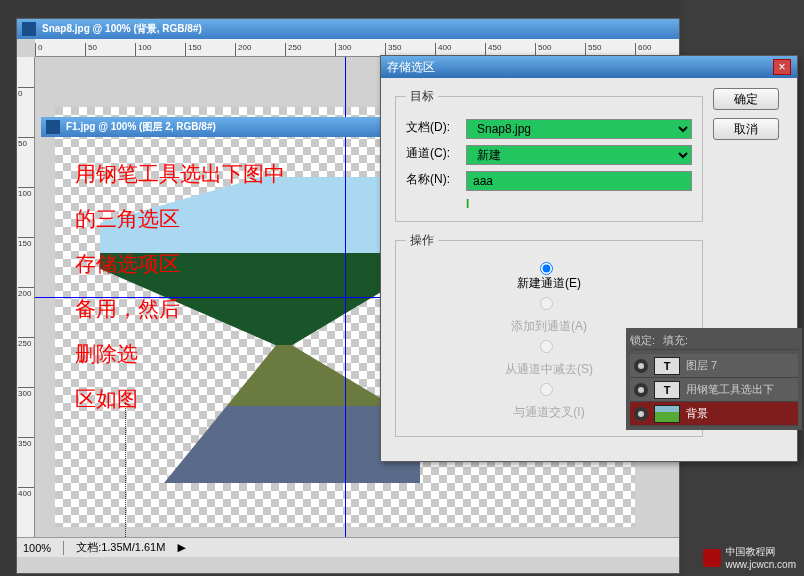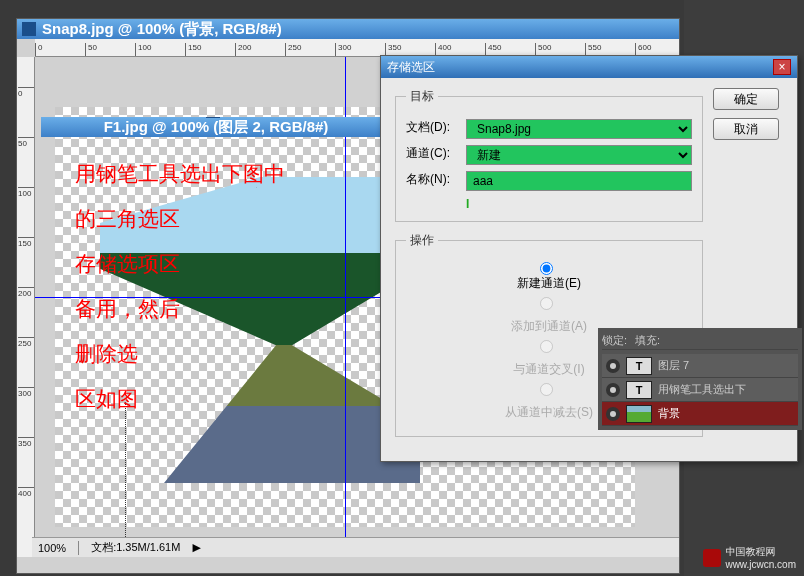--- a/index.html
+++ b/index.html
@@ -1,61 +1,61 @@
 <!DOCTYPE html>
 <html><head>
 <meta charset="utf-8">
 <style>
   *{box-sizing:border-box;margin:0;padding:0;}
   body{width:804px;height:576px;background:#393939;font-family:"Microsoft YaHei",Tahoma,sans-serif;font-size:12px;color:#000;position:relative;overflow:hidden;}
   .doc-window{position:absolute;left:16px;top:18px;width:664px;height:556px;background:#d1d1d1;border:1px solid #5a5a5a;}
-  .titlebar{height:20px;background:linear-gradient(#6aaee8,#3d80c8);display:flex;align-items:center;color:#fff;font-weight:bold;padding:0 5px;font-size:15px;}
+  .titlebar{height:20px;background:linear-gradient(#6aaee8,#3d80c8);display:flex;align-items:center;color:#fff;font-weight:bold;padding:0 5px;font-size:10px;}
   .titlebar .logo{width:14px;height:14px;background:#1a4e8a;margin-right:6px;display:inline-block;}
   .hruler{height:18px;background:#f0f0f0;border-bottom:1px solid #888;margin-left:18px;position:relative;overflow:hidden;font-size:8px;color:#333;}
   .hruler span{position:absolute;top:4px;border-left:1px solid #666;padding-left:2px;height:14px;}
   .inner{position:relative;height:500px;}
   .vruler{width:18px;height:100%;background:#f0f0f0;border-right:1px solid #888;position:absolute;left:0;top:0;font-size:8px;color:#333;}
   .vruler span{position:absolute;left:1px;border-top:1px solid #666;padding-top:1px;width:16px;}
   .canvas{position:absolute;left:18px;top:0;right:0;bottom:20px;overflow:hidden;}
   .checker{position:absolute;left:20px;top:50px;width:580px;height:420px;
     background-image:repeating-conic-gradient(#fff 0 25%,#c9c9c9 0 50%);
     background-size:16px 16px;}
   
   .subdoc{position:absolute;left:6px;top:60px;width:350px;}
-  .subdoc .titlebar{background:linear-gradient(#6aaee8,#3d80c8);flex-direction:column;}
+  .subdoc .titlebar{background:linear-gradient(#6aaee8,#3d80c8);}
   .photo{position:absolute;left:65px;top:120px;width:320px;height:340px;}
   .photo::before{content:"";position:absolute;left:0;top:0;width:100%;height:90%;
     background:linear-gradient(#a9d8f0 0 25%,#1a552a 25% 55%,#6b7a3f 55% 75%,#5a6b8a 75% 100%);
     clip-path:polygon(50% 0,100% 0,100% 30%,60% 55%,100% 80%,100% 100%,20% 100%,55% 55%,0 30%,0 15%);}
   .guides-h{position:absolute;left:0;width:100%;border-top:1px solid #00f;}
   .guides-v{position:absolute;top:0;height:100%;border-left:1px solid #00f;}
   .dashbox{position:absolute;border:1px dashed #333;}
   .overlay{position:absolute;left:40px;top:95px;color:#f00;font-size:21px;font-family:"SimSun";line-height:45px;}
-  .statusbar{height:20px;background:#e4e4e4;border-top:1px solid #999;display:flex;align-items:center;font-size:11px;padding:0 6px;gap:12px;position:absolute;bottom:0;left:15px;right:0;}
+  .statusbar{height:20px;background:#e4e4e4;border-top:1px solid #999;display:flex;align-items:center;font-size:11px;padding:0 6px;gap:12px;position:absolute;bottom:0;left:0;right:0;}
   .statusbar .sep{border-left:1px solid #888;height:14px;}
   
   .dialog{position:absolute;left:380px;top:55px;width:418px;background:#e9e9e9;border:1px solid #5a5a5a;box-shadow:2px 2px 6px rgba(0,0,0,.4);}
   .dialog .dtitle{height:22px;background:linear-gradient(#6aaee8,#2f6fb6);color:#fff;display:flex;align-items:center;justify-content:space-between;padding:0 6px;font-size:12px;}
   .closebtn{width:18px;height:16px;background:#c44;color:#fff;display:flex;align-items:center;justify-content:center;font-size:12px;border:1px solid #a00;}
   .dbody{padding:10px 14px 14px;display:flex;}
   .dmain{flex:1;}
   fieldset{border:1px solid #bbb;padding:8px 10px 10px;margin-bottom:10px;}
   legend{padding:0 4px;color:#333;}
   .row{display:flex;align-items:flex-start;margin:6px 0;}
   .row label{width:60px;}
   .row select,.row input[type=text]{flex:1;height:20px;border:1px solid #888;background:#22c55e;padding:0 6px;font-size:12px;}
   .cursor-caret{display:inline-block;width:8px;height:14px;color:#2a2;font-weight:bold;margin-left:60px;}
   .radio-row{display:flex;align-items:center;margin:5px 0;flex-direction:column;}
   .radio-row input{margin-right:6px;}
   .disabled{color:#aaa;gap:8px;}
   .btns{width:70px;margin-left:10px;}
   .btns button{width:66px;height:22px;margin-bottom:8px;border:1px solid #777;background:linear-gradient(#fafafa,#ddd);border-radius:3px;font-size:12px;}
   
   .rpanel{position:absolute;right:0;top:0;width:120px;height:576px;background:#3d3d3d;}
-  .palette{position:absolute;right:2px;top:328px;width:204px;background:#535353;color:#ccc;font-size:11px;padding:4px;}
+  .palette{position:absolute;right:2px;top:328px;width:176px;background:#535353;color:#ccc;font-size:11px;padding:4px;}
   .pal-toolbar{display:flex;gap:8px;align-items:center;height:18px;border-bottom:1px solid #444;margin-bottom:4px;}
   .layer{display:flex;align-items:center;height:24px;background:#5d5d5d;border-bottom:1px solid #444;padding:0 4px;gap:6px;}
   .layer.active{background:#7f1d1d;color:#fff;}
   .eye{width:14px;height:14px;background:#333;border-radius:50%;position:relative;}
   .eye::after{content:"";position:absolute;left:4px;top:4px;width:6px;height:6px;background:#ccc;border-radius:50%;}
   .thumb{width:26px;height:18px;background:#ddd;border:1px solid #222;display:flex;align-items:center;justify-content:center;font-weight:bold;color:#000;font-size:11px;}
   .thumb.img{background:linear-gradient(#8bc 0 40%,#5a3 40% 100%);}
   .watermark{position:absolute;right:8px;bottom:6px;color:#fff;font-size:10px;opacity:.85;display:flex;align-items:center;gap:4px;}
   .watermark .wm-logo{width:18px;height:18px;background:#b00;border-radius:3px;}
   .tab-label{position:absolute;right:52px;top:4px;color:#fff;font-size:12px;}
@@ -159,25 +159,25 @@
         <div class="radio-row">
             <input type="radio" checked="" style="">
             <span>新建通道(E)</span>
           </div>
         <div class="radio-row disabled">
             <input type="radio" disabled="" style="">
             <span>添加到通道(A)</span>
           </div>
         <div class="radio-row disabled">
             <input type="radio" disabled="" style="">
-            <span>与通道交叉(I)</span>
+            <span>从通道中减去(S)</span>
           </div>
         <div class="radio-row disabled">
             <input type="radio" disabled="" style="">
-            <span>从通道中减去(S)</span>
+            <span>与通道交叉(I)</span>
           </div>
       </fieldset>
     </div>
     <div class="btns">
       <button>确定</button>
       <button>取消</button>
     </div>
   </div>
 </div>
 

